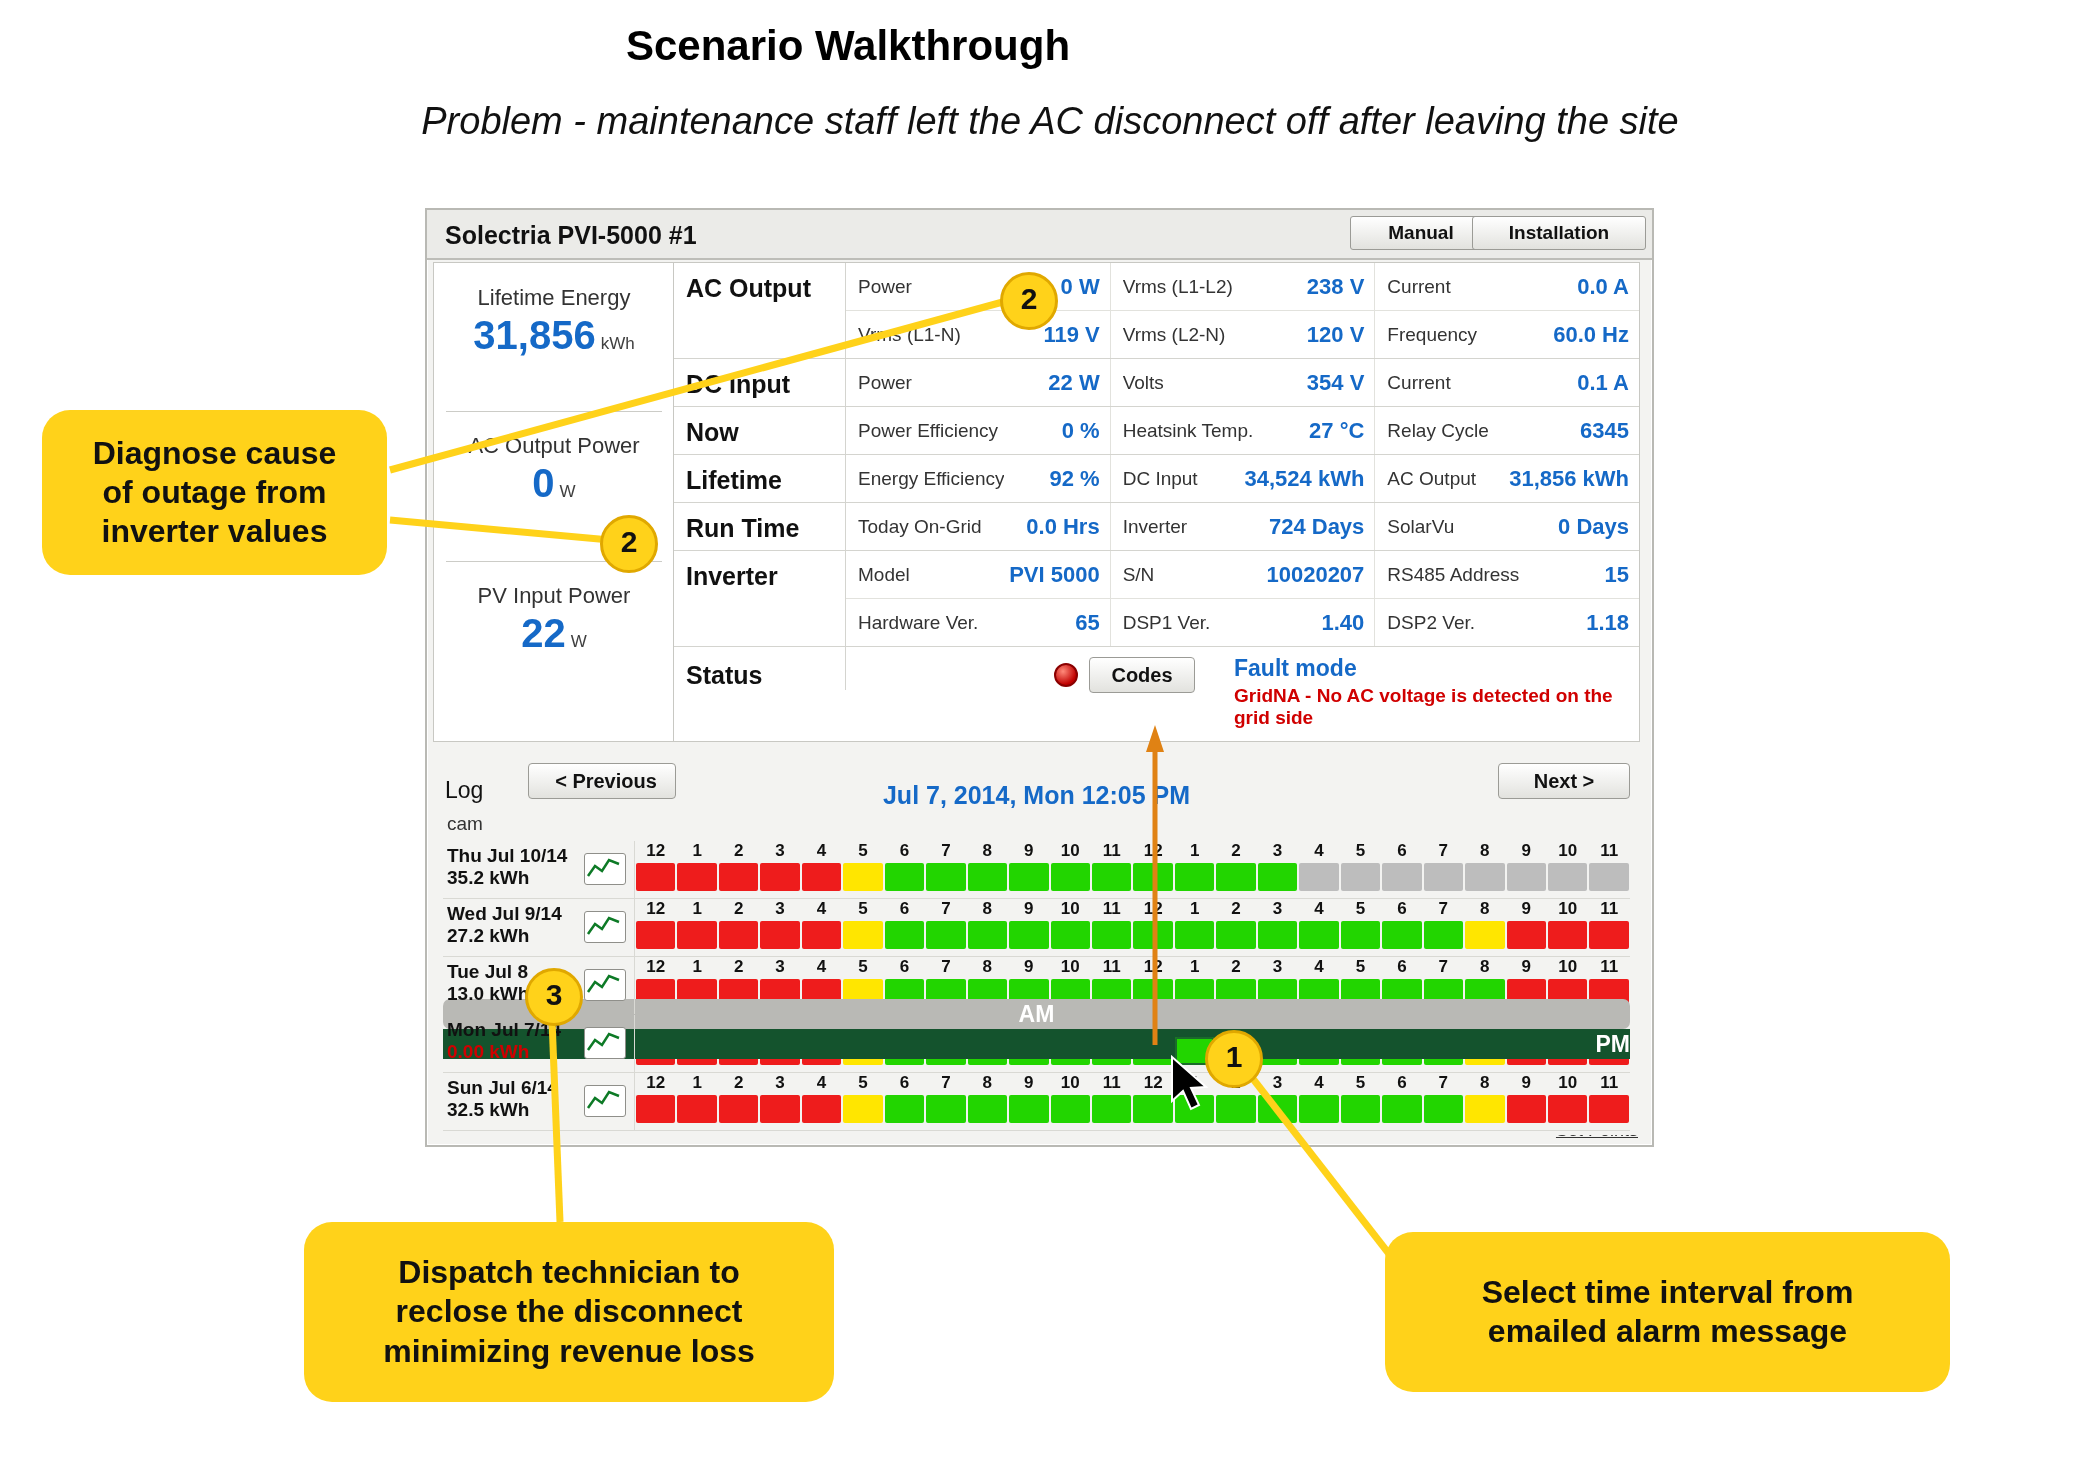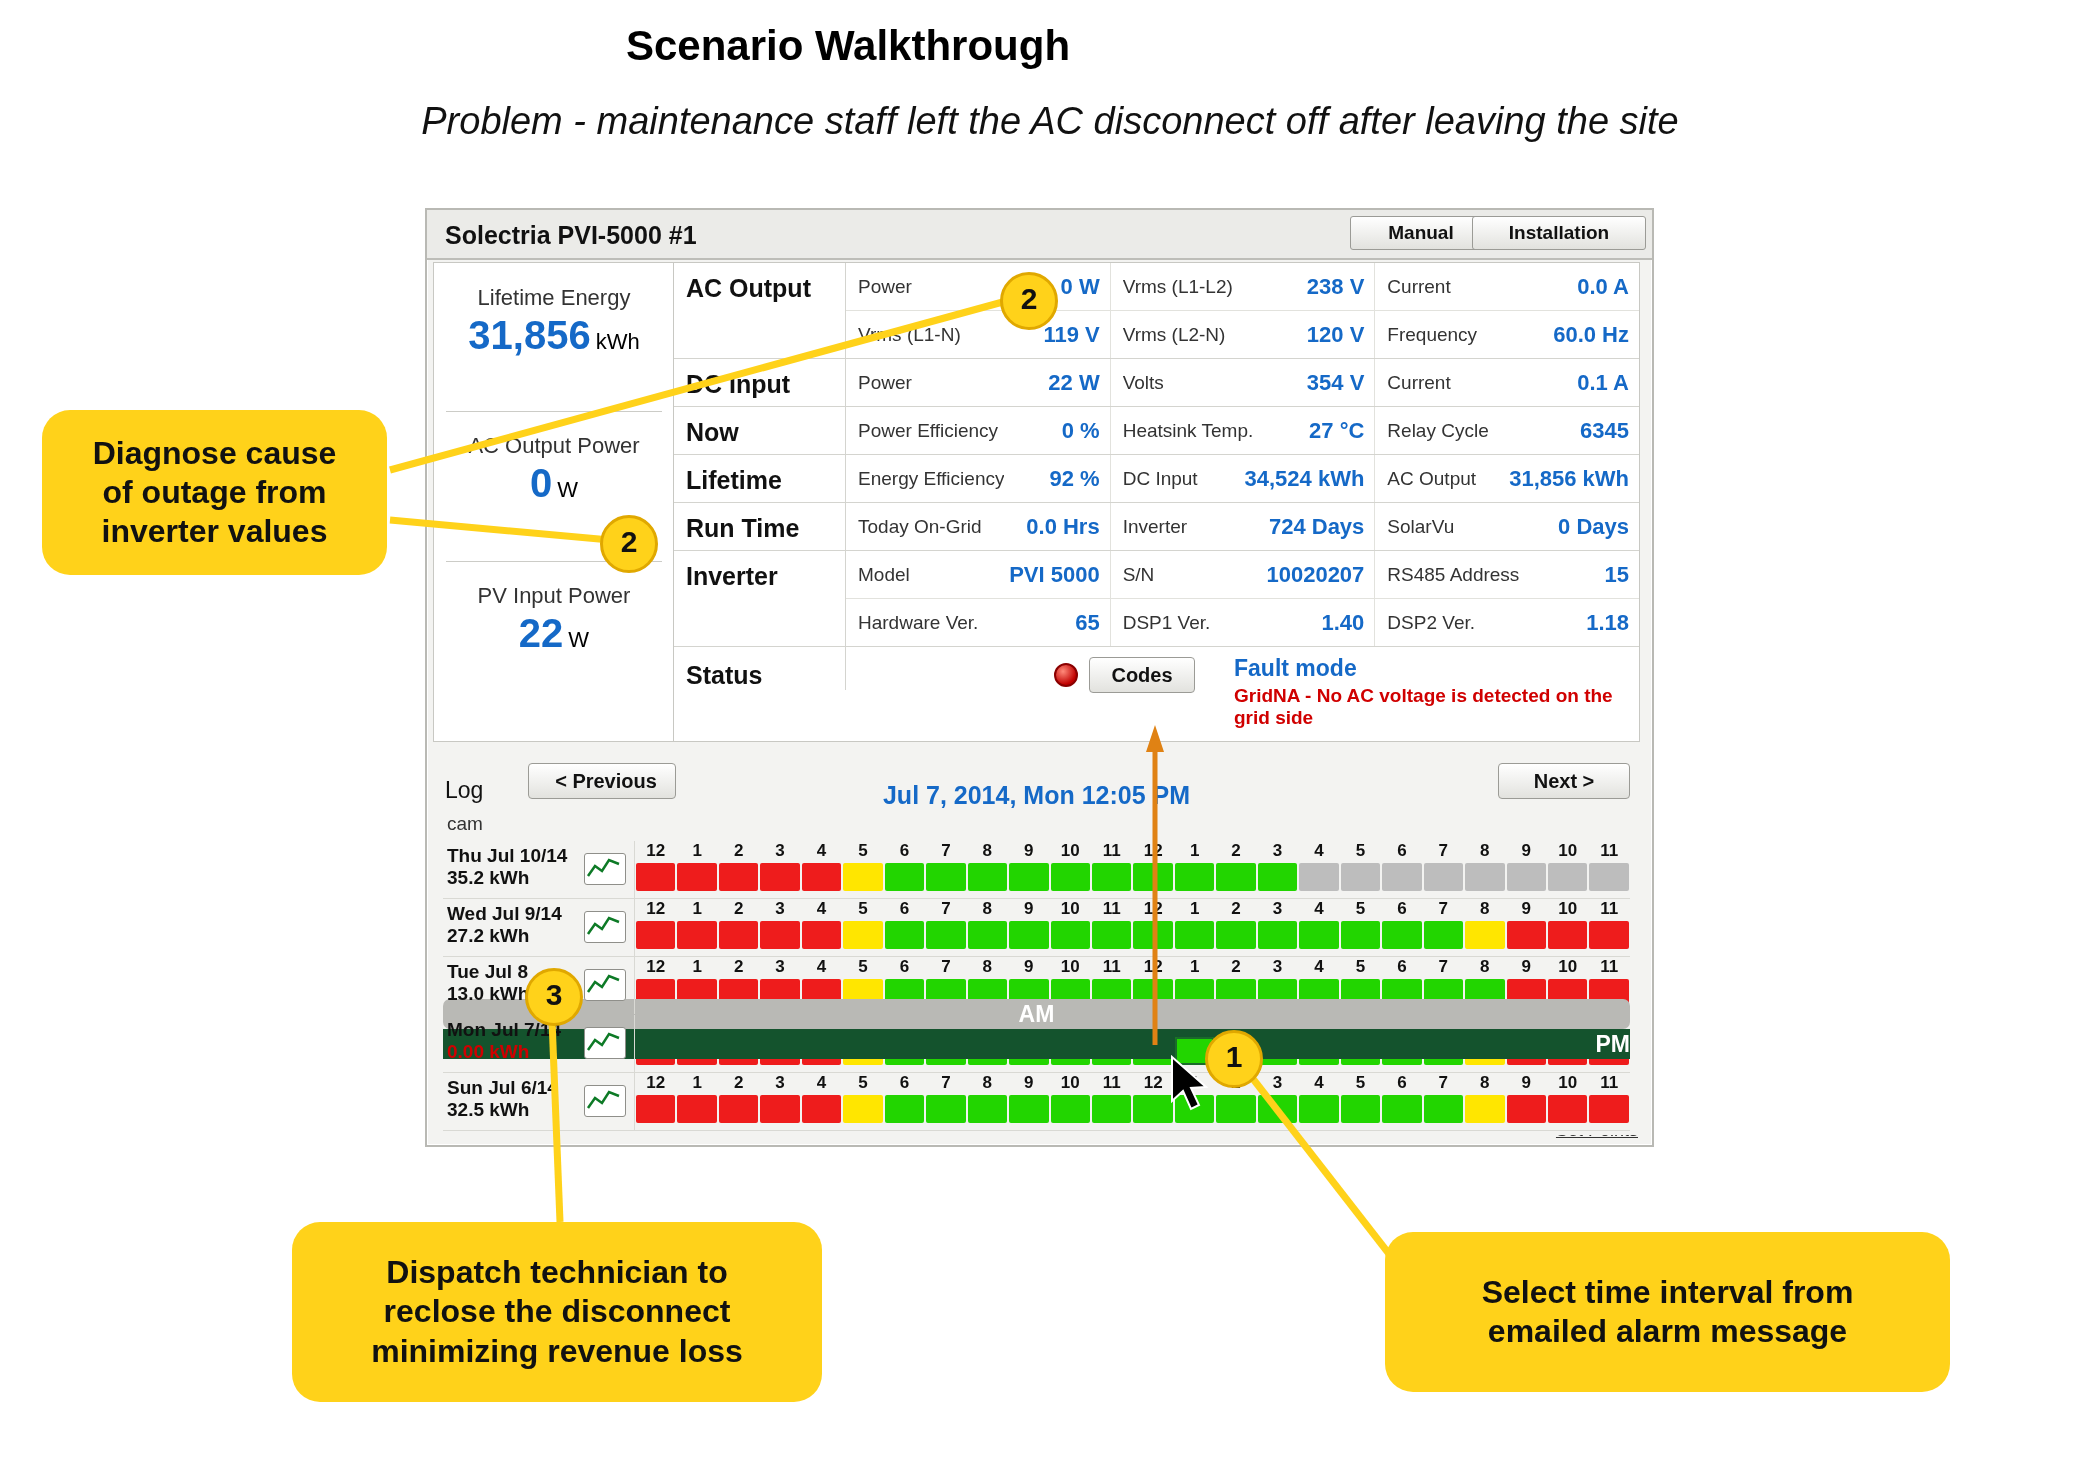--- a/index.html
+++ b/index.html
@@ -107,23 +107,23 @@
     font-size: 22px;
     color: #333;
     margin-bottom: 2px;
   }
   .big-stat .val {
     font-size: 40px;
     font-weight: bold;
     color: #1569c7;
   }
   .big-stat .val .unit {
-    font-size: 22px;
+    font-size: 17px;
     font-weight: normal;
-    color: #000000;
+    color: #404040;
     margin-left: 5px;
   }
   .bs1 { top: 22px; }
   .bs2 { top: 170px; }
   .bs3 { top: 320px; }
   .bs-div {
     position: absolute;
     left: 12px;
     width: 216px;
     height: 1px;
@@ -358,21 +358,21 @@
     text-align: center;
     display: flex;
     align-items: center;
     justify-content: center;
     line-height: 1.22;
     padding: 10px 18px;
     box-sizing: border-box;
   }
   .callout span { display: block; }
   .co-diagnose { left: 42px; top: 410px; width: 345px; height: 165px; font-size: 32px; }
-  .co-dispatch { left: 292px; top: 1222px; width: 530px; height: 180px; font-size: 32px; }
+  .co-dispatch { left: 304px; top: 1222px; width: 530px; height: 180px; font-size: 32px; }
   .co-select { left: 1385px; top: 1232px; width: 565px; height: 160px; font-size: 32px; }
 
   .badge {
     position: absolute;
     width: 52px; height: 52px;
     border-radius: 50%;
     background: #ffd21a;
     border: 3px solid #e0a800;
     color: #111;
     font-size: 30px;

